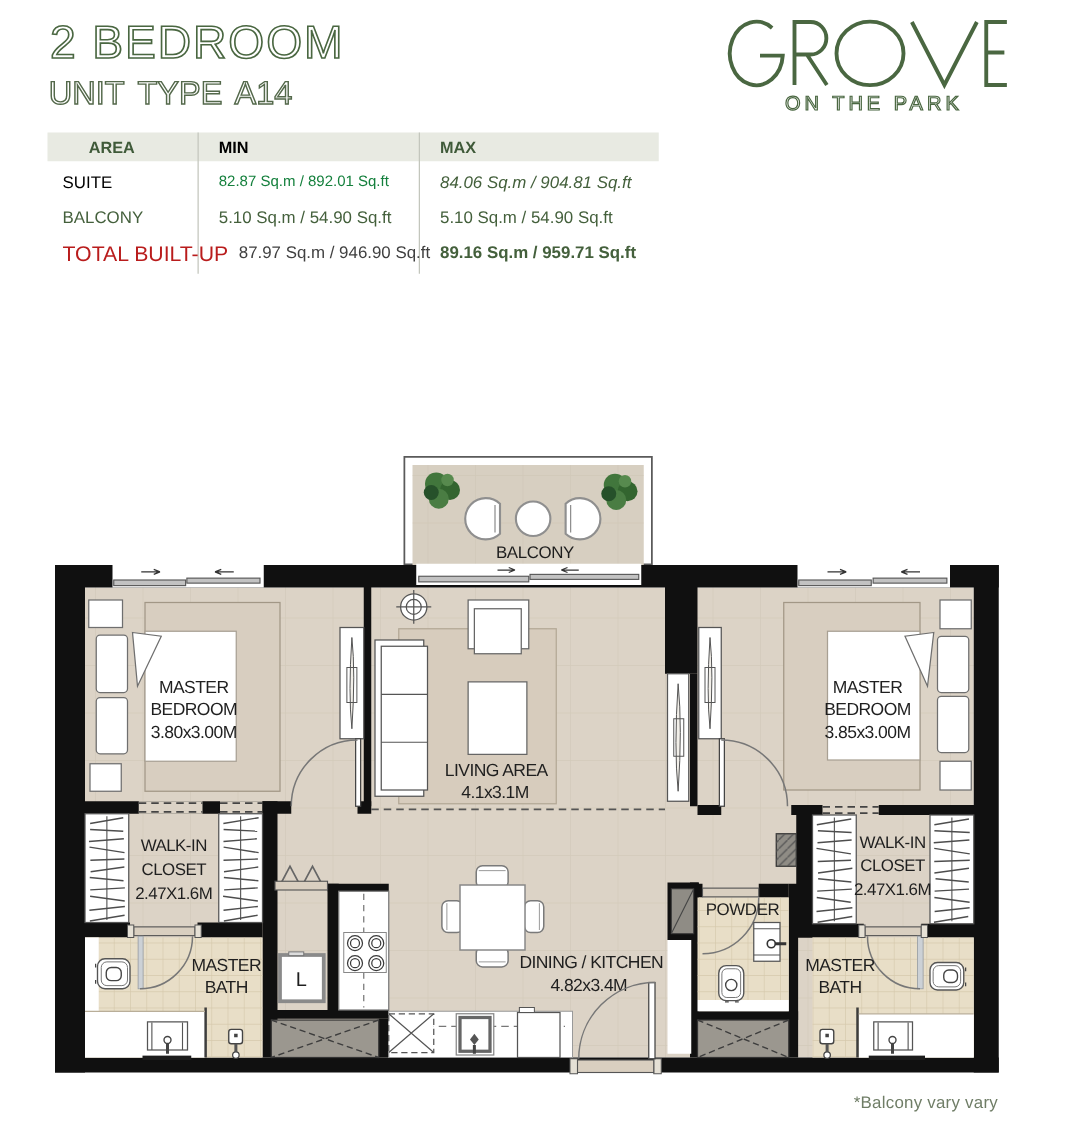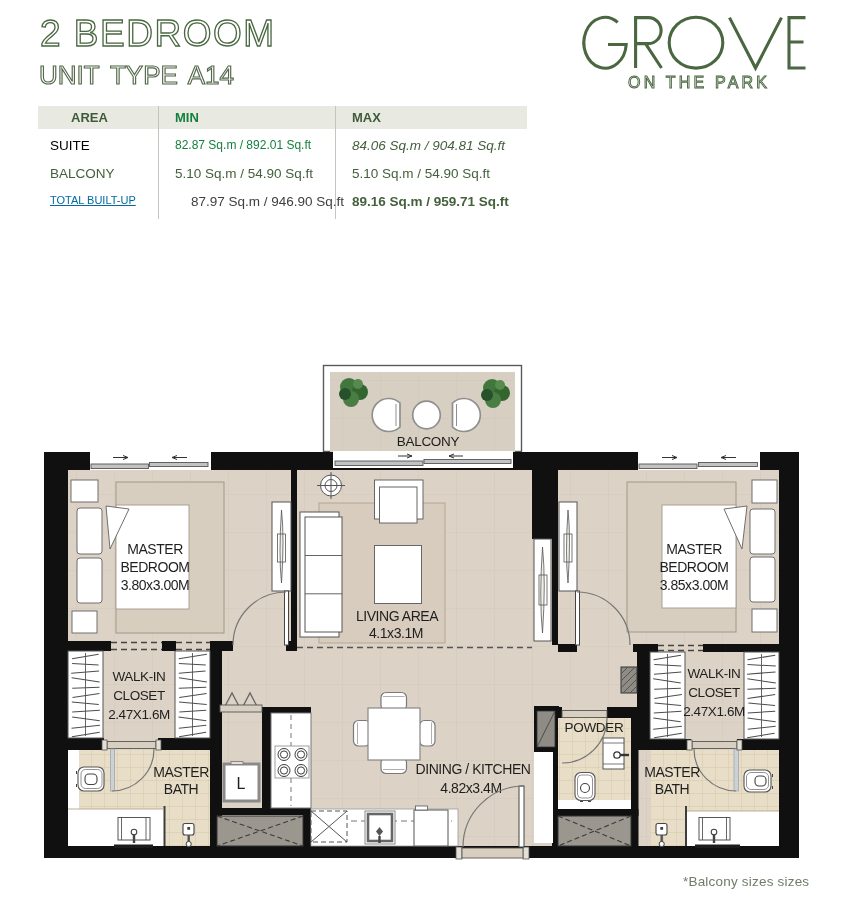--- a/index.html
+++ b/index.html
@@ -12,37 +12,37 @@
 <div id="page">
 
   <div class="abs" style="left:38px;top:106px;width:489px;height:23px;background:#e8eae2;"></div>
 
   <div class="abs" style="left:158px;top:106px;width:1px;height:113px;background:#c3c6bd;"></div>
 
   <div class="abs" style="left:335px;top:106px;width:1px;height:113px;background:#c3c6bd;"></div>
 
   <div class="abs" style="left:50px;top:110px;font-size:13px;font-weight:bold;color:#3f5a39;margin-left:21px;">AREA</div>
 
-  <div class="abs" style="left:175px;top:110px;font-size:13px;font-weight:bold;color:#15803d;">MIN</div>
+  <div class="abs" style="left:175px;top:110px;font-size:13px;font-weight:bold;color:#000000;">MIN</div>
 
   <div class="abs" style="left:352px;top:110px;font-size:13px;font-weight:bold;color:#3f5a39;">MAX</div>
 
   <div class="abs" style="left:50px;top:138px;font-size:13.5px;color:#000000;">SUITE</div>
   <div class="abs" style="left:175px;top:138px;font-size:12px;color:#15803d;">82.87 Sq.m / 892.01 Sq.ft</div>
   <div class="abs" style="left:352px;top:138px;font-size:13.5px;color:#44603c;font-style:italic;">84.06 Sq.m / 904.81 Sq.ft</div>
 
   <div class="abs" style="left:50px;top:166px;font-size:13.5px;color:#44603c;">BALCONY</div>
   <div class="abs" style="left:175px;top:166px;font-size:13.5px;color:#44603c;">5.10 Sq.m / 54.90 Sq.ft</div>
   <div class="abs" style="left:352px;top:166px;font-size:13.5px;color:#44603c;">5.10 Sq.m / 54.90 Sq.ft</div>
 
-  <div class="abs" style="left:50px;top:194px;font-size:11px;color:#0369a1;text-decoration:underline;">TOTAL BUILT-UP</div>
+  <div class="abs" style="left:50px;top:194px;font-size:17px;color:#b91c1c;">TOTAL BUILT-UP</div>
   <div class="abs" style="left:175px;top:194px;font-size:13.5px;color:#404040;margin-left:16px;">87.97 Sq.m / 946.90 Sq.ft</div>
   <div class="abs" style="left:352px;top:194px;font-size:13.5px;color:#44603c;font-weight:bold;">89.16 Sq.m / 959.71 Sq.ft</div>
 
-  <div class="abs" style="left:683px;top:874px;font-size:13.5px;color:#6f7d66;letter-spacing:0.2px;">*Balcony sizes sizes</div>
+  <div class="abs" style="left:683px;top:874px;font-size:13.5px;color:#6f7d66;letter-spacing:0.2px;">*Balcony vary vary</div>
 
   <svg class="abs" style="left:0;top:0;" width="855" height="900" viewBox="0 0 855 900">
     <defs>
       <pattern id="tiles" width="38" height="38" patternUnits="userSpaceOnUse">
         <path d="M38 0H0V38" fill="none" stroke="#c9c0af" stroke-width="1" opacity="0.55"></path>
       </pattern>
       <pattern id="btiles" width="13" height="13" patternUnits="userSpaceOnUse">
         <path d="M13 0H0V13" fill="none" stroke="#cfc2a4" stroke-width="1" opacity="0.8"></path>
       </pattern>
       <pattern id="hatch" width="6.5" height="9" patternUnits="userSpaceOnUse">

